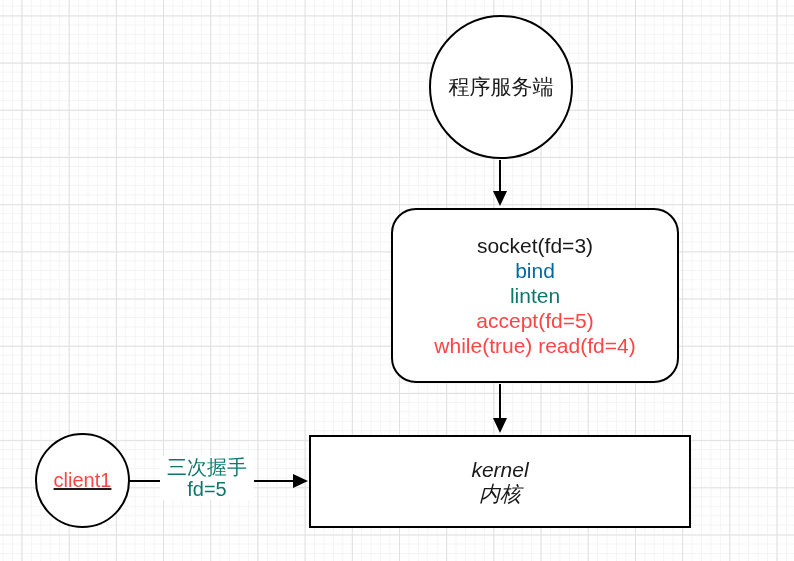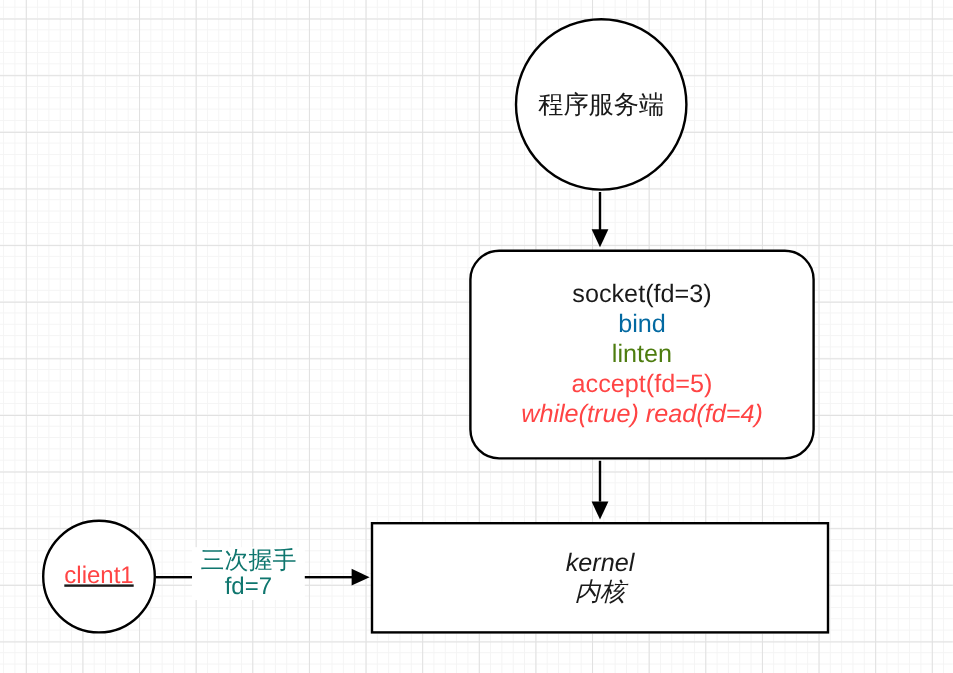--- a/index.html
+++ b/index.html
@@ -116,38 +116,38 @@
   <div class="node circle server-circle">
     <span>程序服务端</span>
   </div>
 
   <div class="edge-line" style="left:499px; top:160px; width:2px; height:32px;"></div>
   <div class="arrowhead down" style="left:493px; top:191px;"></div>
 
   <div class="node process-box">
     <div class="box-line" style="color: rgb(26, 26, 26);">socket(fd=3)</div>
     <div class="box-line" style="color: #0369a1;">bind</div>
-    <div class="box-line" style="color: #4d7c0f;">linten</div>
+    <div class="box-line" style="color: #0f766e;">linten</div>
     <div class="box-line" style="color: rgb(255, 68, 68);">accept(fd=5)</div>
-    <div class="box-line" style="color: rgb(255, 68, 68); font-style: italic;">while(true) read(fd=4)</div>
+    <div class="box-line" style="color: rgb(255, 68, 68);">while(true) read(fd=4)</div>
   </div>
 
   <div class="edge-line" style="left:499px; top:384px; width:2px; height:34px;"></div>
   <div class="arrowhead down" style="left:493px; top:418px;"></div>
 
   <div class="node kernel-box">
     <div class="box-line">kernel</div>
     <div class="box-line">内核</div>
   </div>
 
   <div class="node circle client-circle">
     <span style="color: rgb(255, 68, 68);">client1</span>
   </div>
 
   <div class="edge-line" style="left:130px; top:480px; width:164px; height:2px;"></div>
   <div class="arrowhead right" style="left:293px; top:474px;"></div>
 
   <div class="edge-label" style="color: #0f766e;">
     <div>三次握手</div>
-    <div>fd=7</div>
+    <div>fd=5</div>
   </div>
 
 </div>
 
 </body></html>

